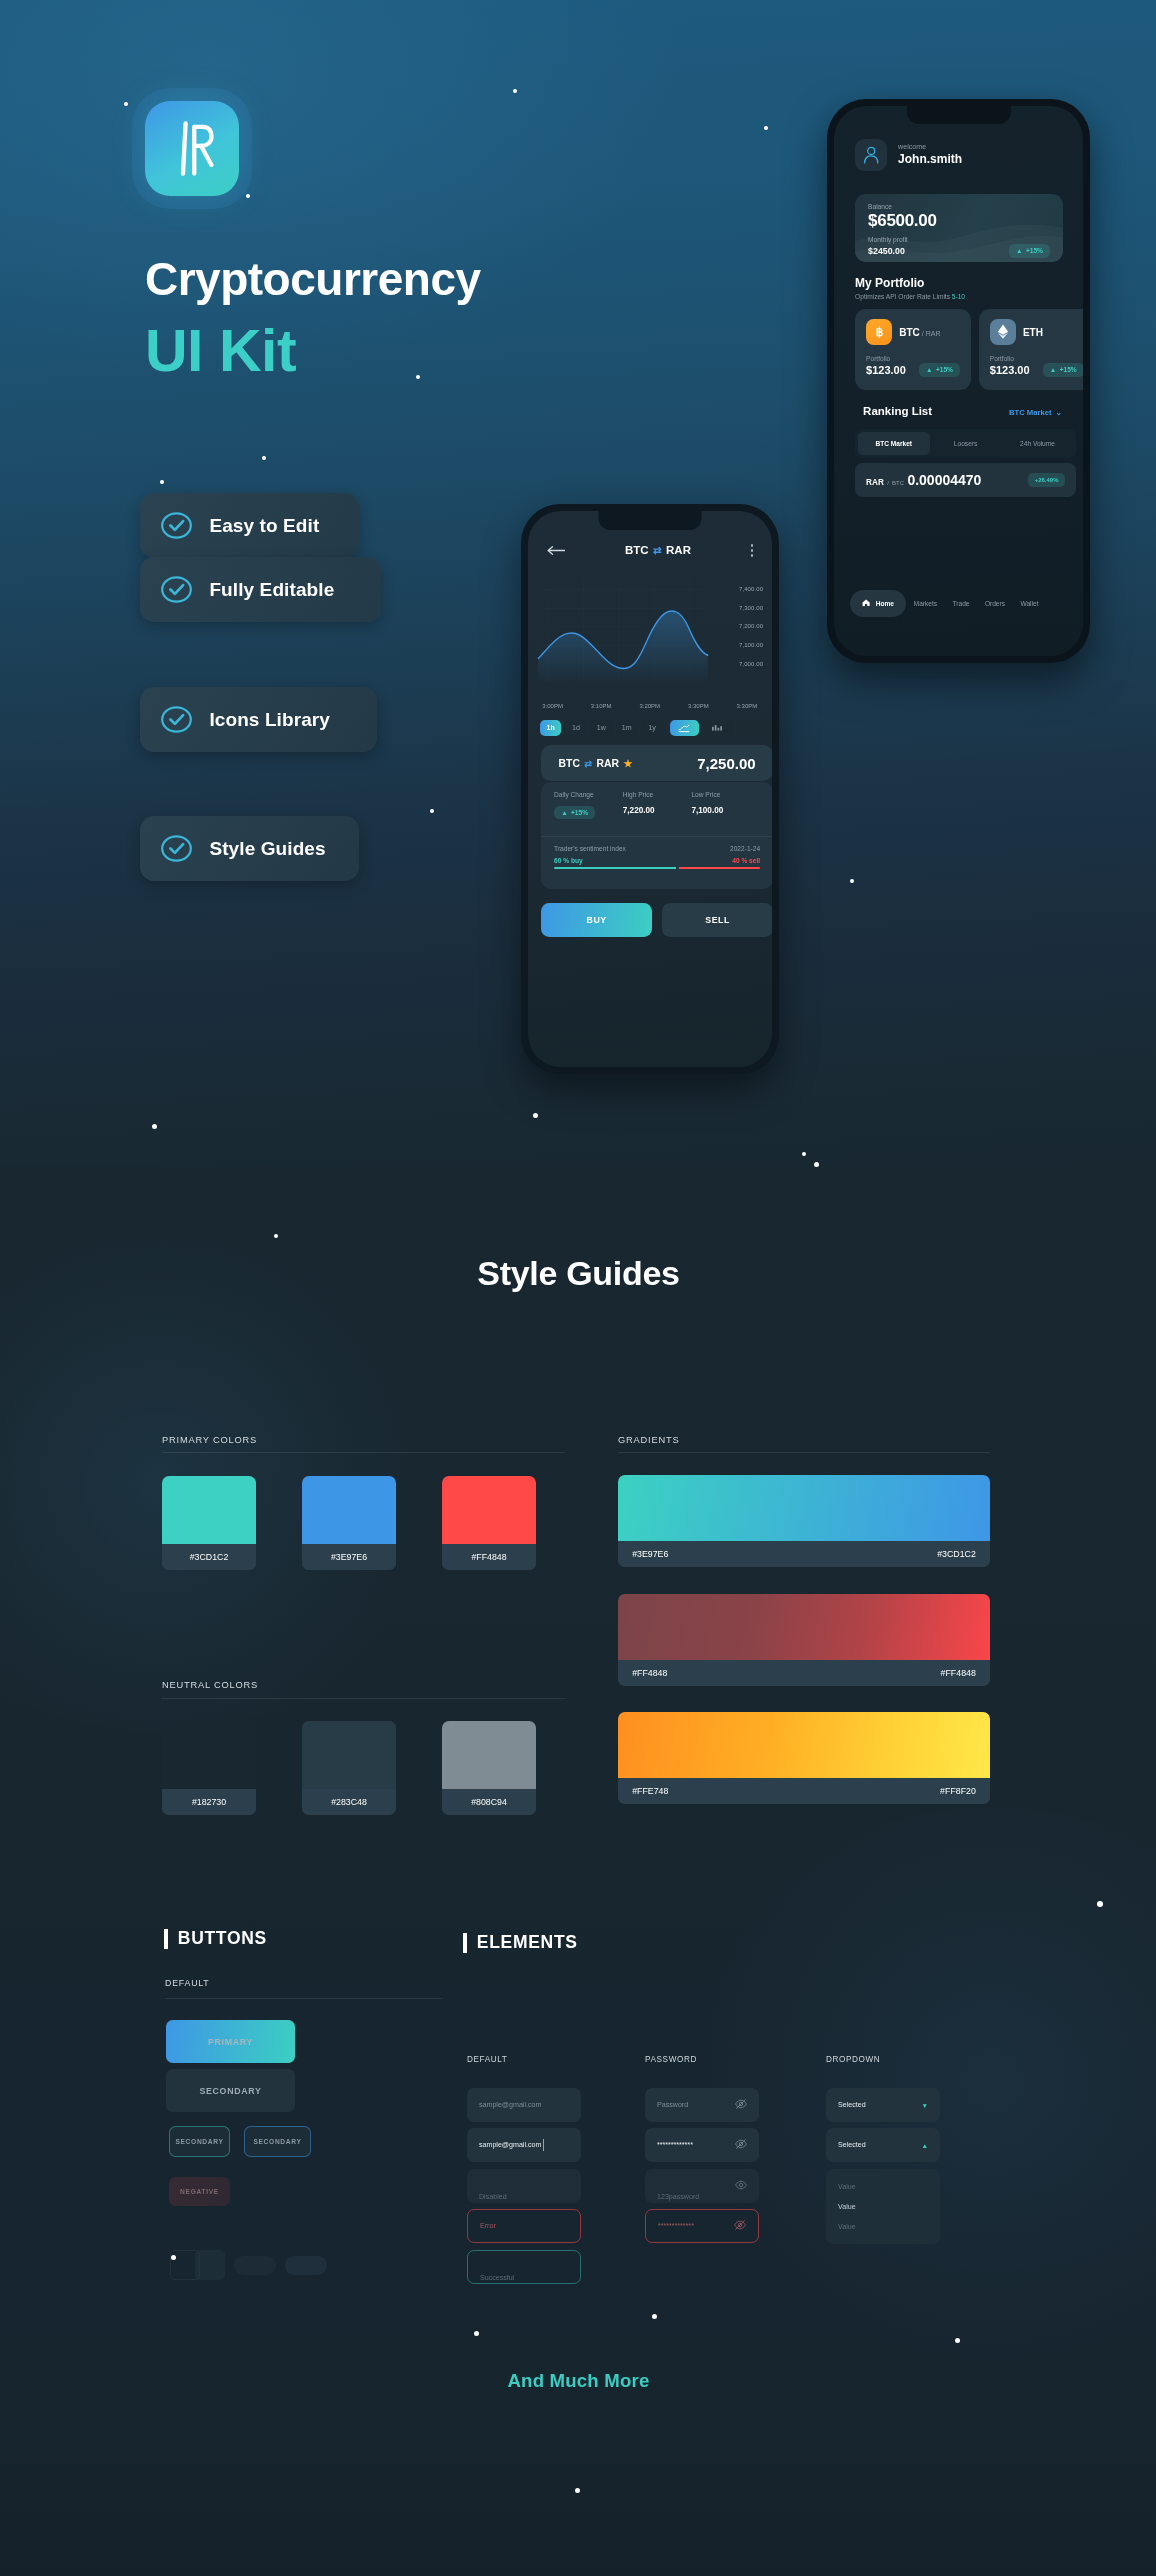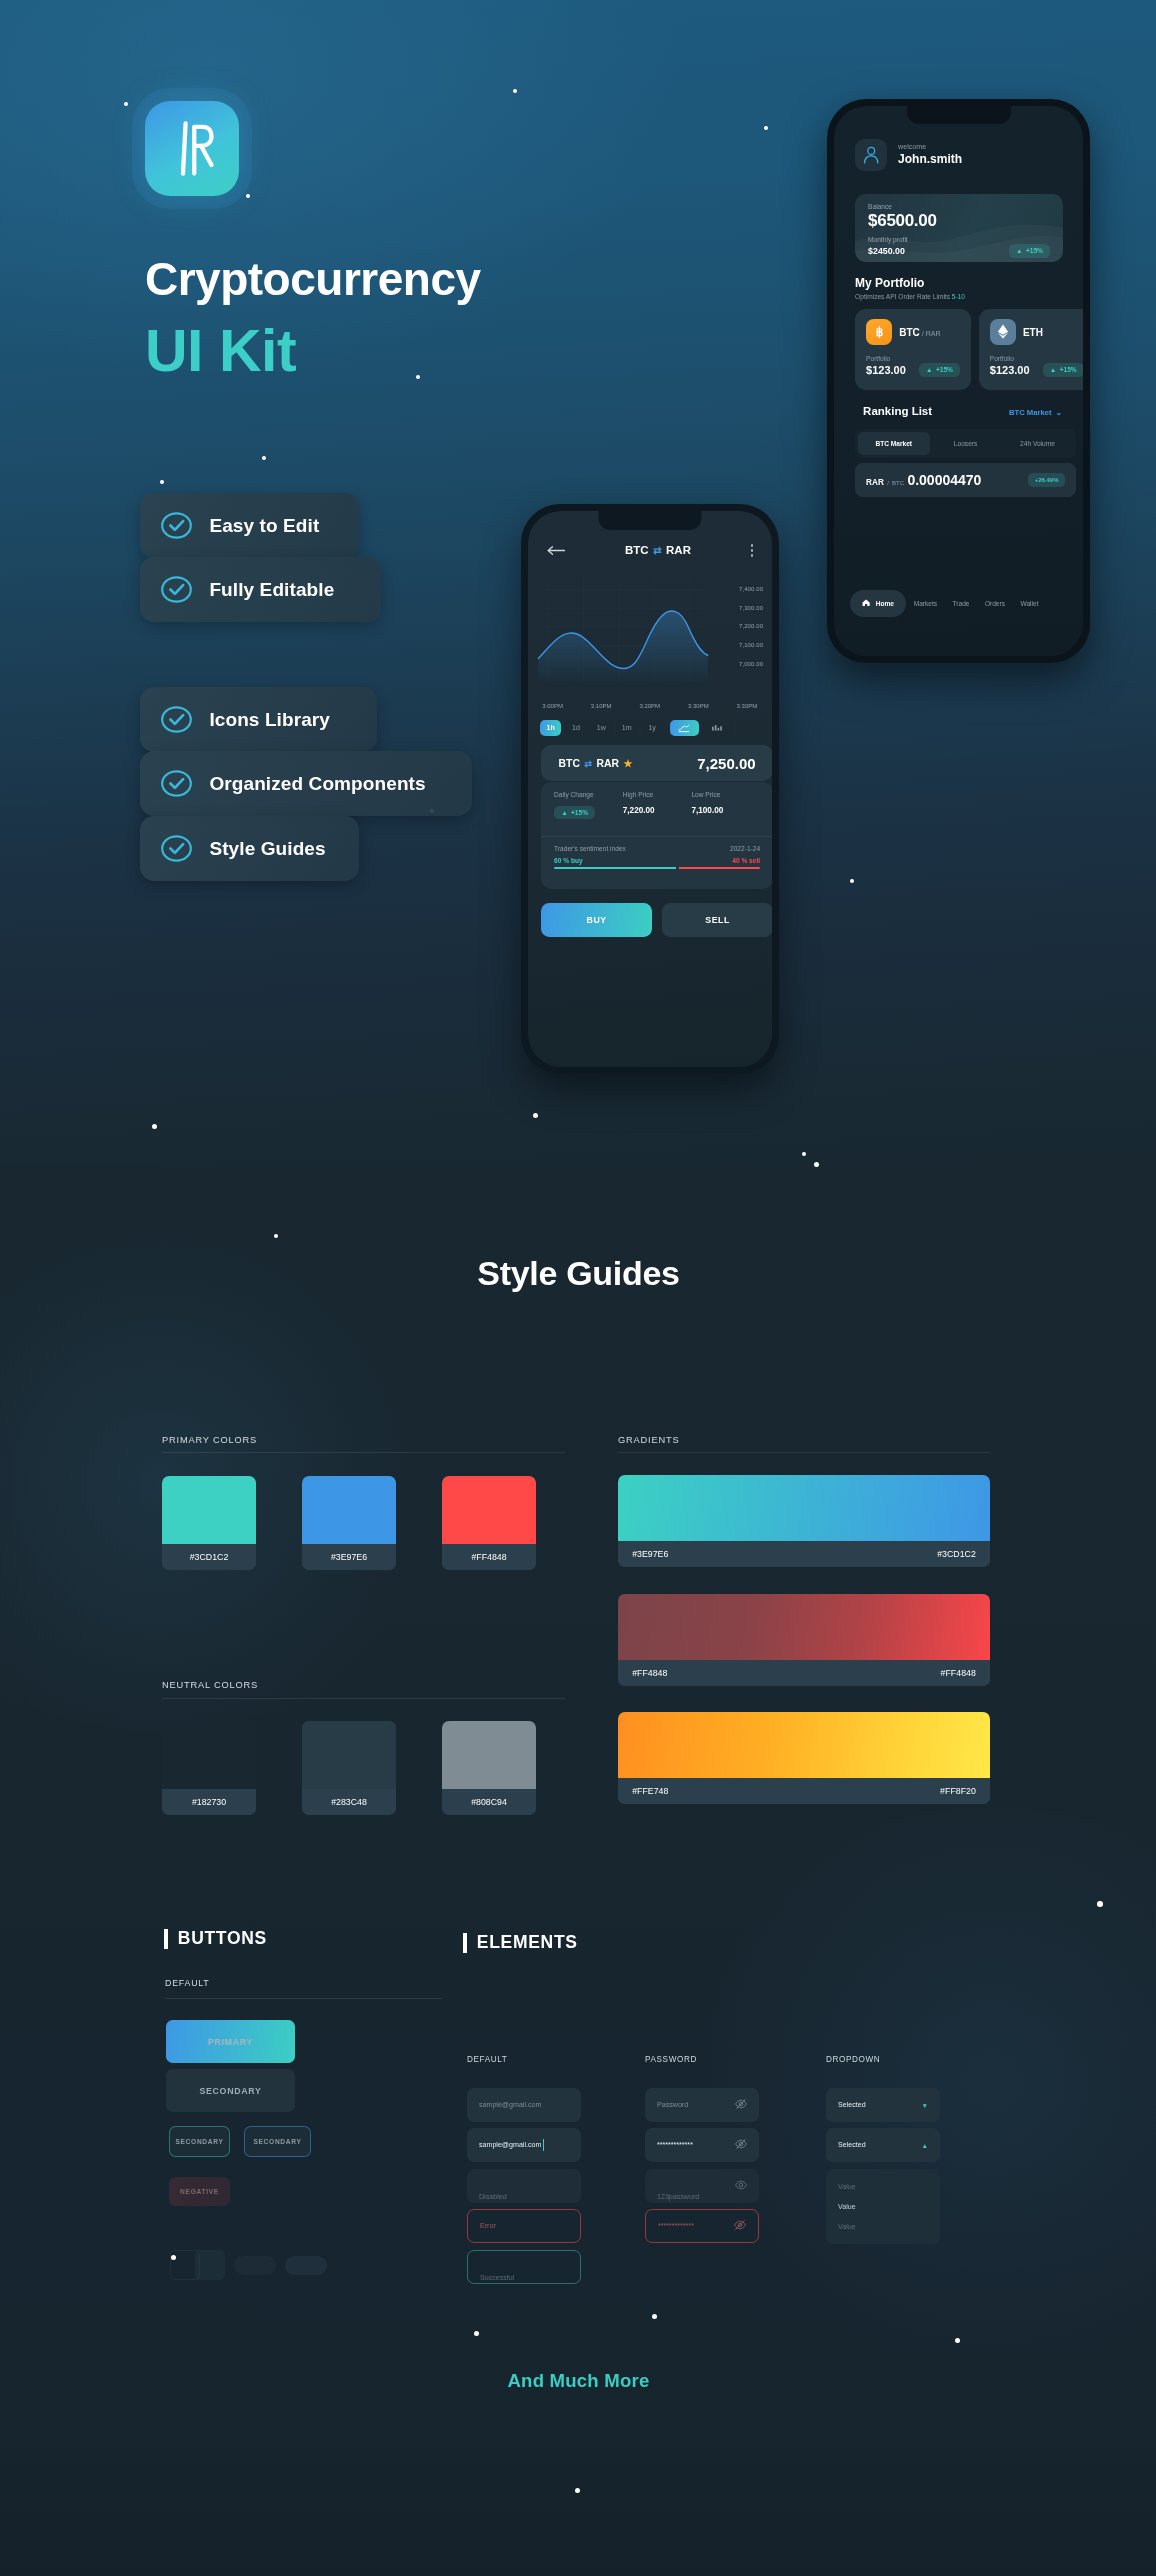--- a/index.html
+++ b/index.html
@@ -393,29 +393,20 @@
   <div class="feature-pill" style="top:687px;width:237px;">
     <span class="chk">
       <svg viewBox="0 0 60 60" fill="none">
           <ellipse cx="30" cy="30" rx="26" ry="22" stroke="#3ab7d8" stroke-width="4"></ellipse>
           <path d="M19 30 l8 8 15-16" stroke="#3ab7d8" stroke-width="5" stroke-linecap="round" stroke-linejoin="round" fill="none"></path>
         </svg>
     </span>
     <span class="lbl">Icons Library</span>
   </div>
 
-  <div class="feature-pill" style="top:751px;width:332px;">
-    <span class="chk">
-      <svg viewBox="0 0 60 60" fill="none">
-          <ellipse cx="30" cy="30" rx="26" ry="22" stroke="#3ab7d8" stroke-width="4"></ellipse>
-          <path d="M19 30 l8 8 15-16" stroke="#3ab7d8" stroke-width="5" stroke-linecap="round" stroke-linejoin="round" fill="none"></path>
-        </svg>
-    </span>
-    <span class="lbl">Organized Components</span>
-  </div>
 
   <div class="feature-pill" style="top:816px;width:219px;">
     <span class="chk">
       <svg viewBox="0 0 60 60" fill="none">
           <ellipse cx="30" cy="30" rx="26" ry="22" stroke="#3ab7d8" stroke-width="4"></ellipse>
           <path d="M19 30 l8 8 15-16" stroke="#3ab7d8" stroke-width="5" stroke-linecap="round" stroke-linejoin="round" fill="none"></path>
         </svg>
     </span>
     <span class="lbl">Style Guides</span>
   </div>

